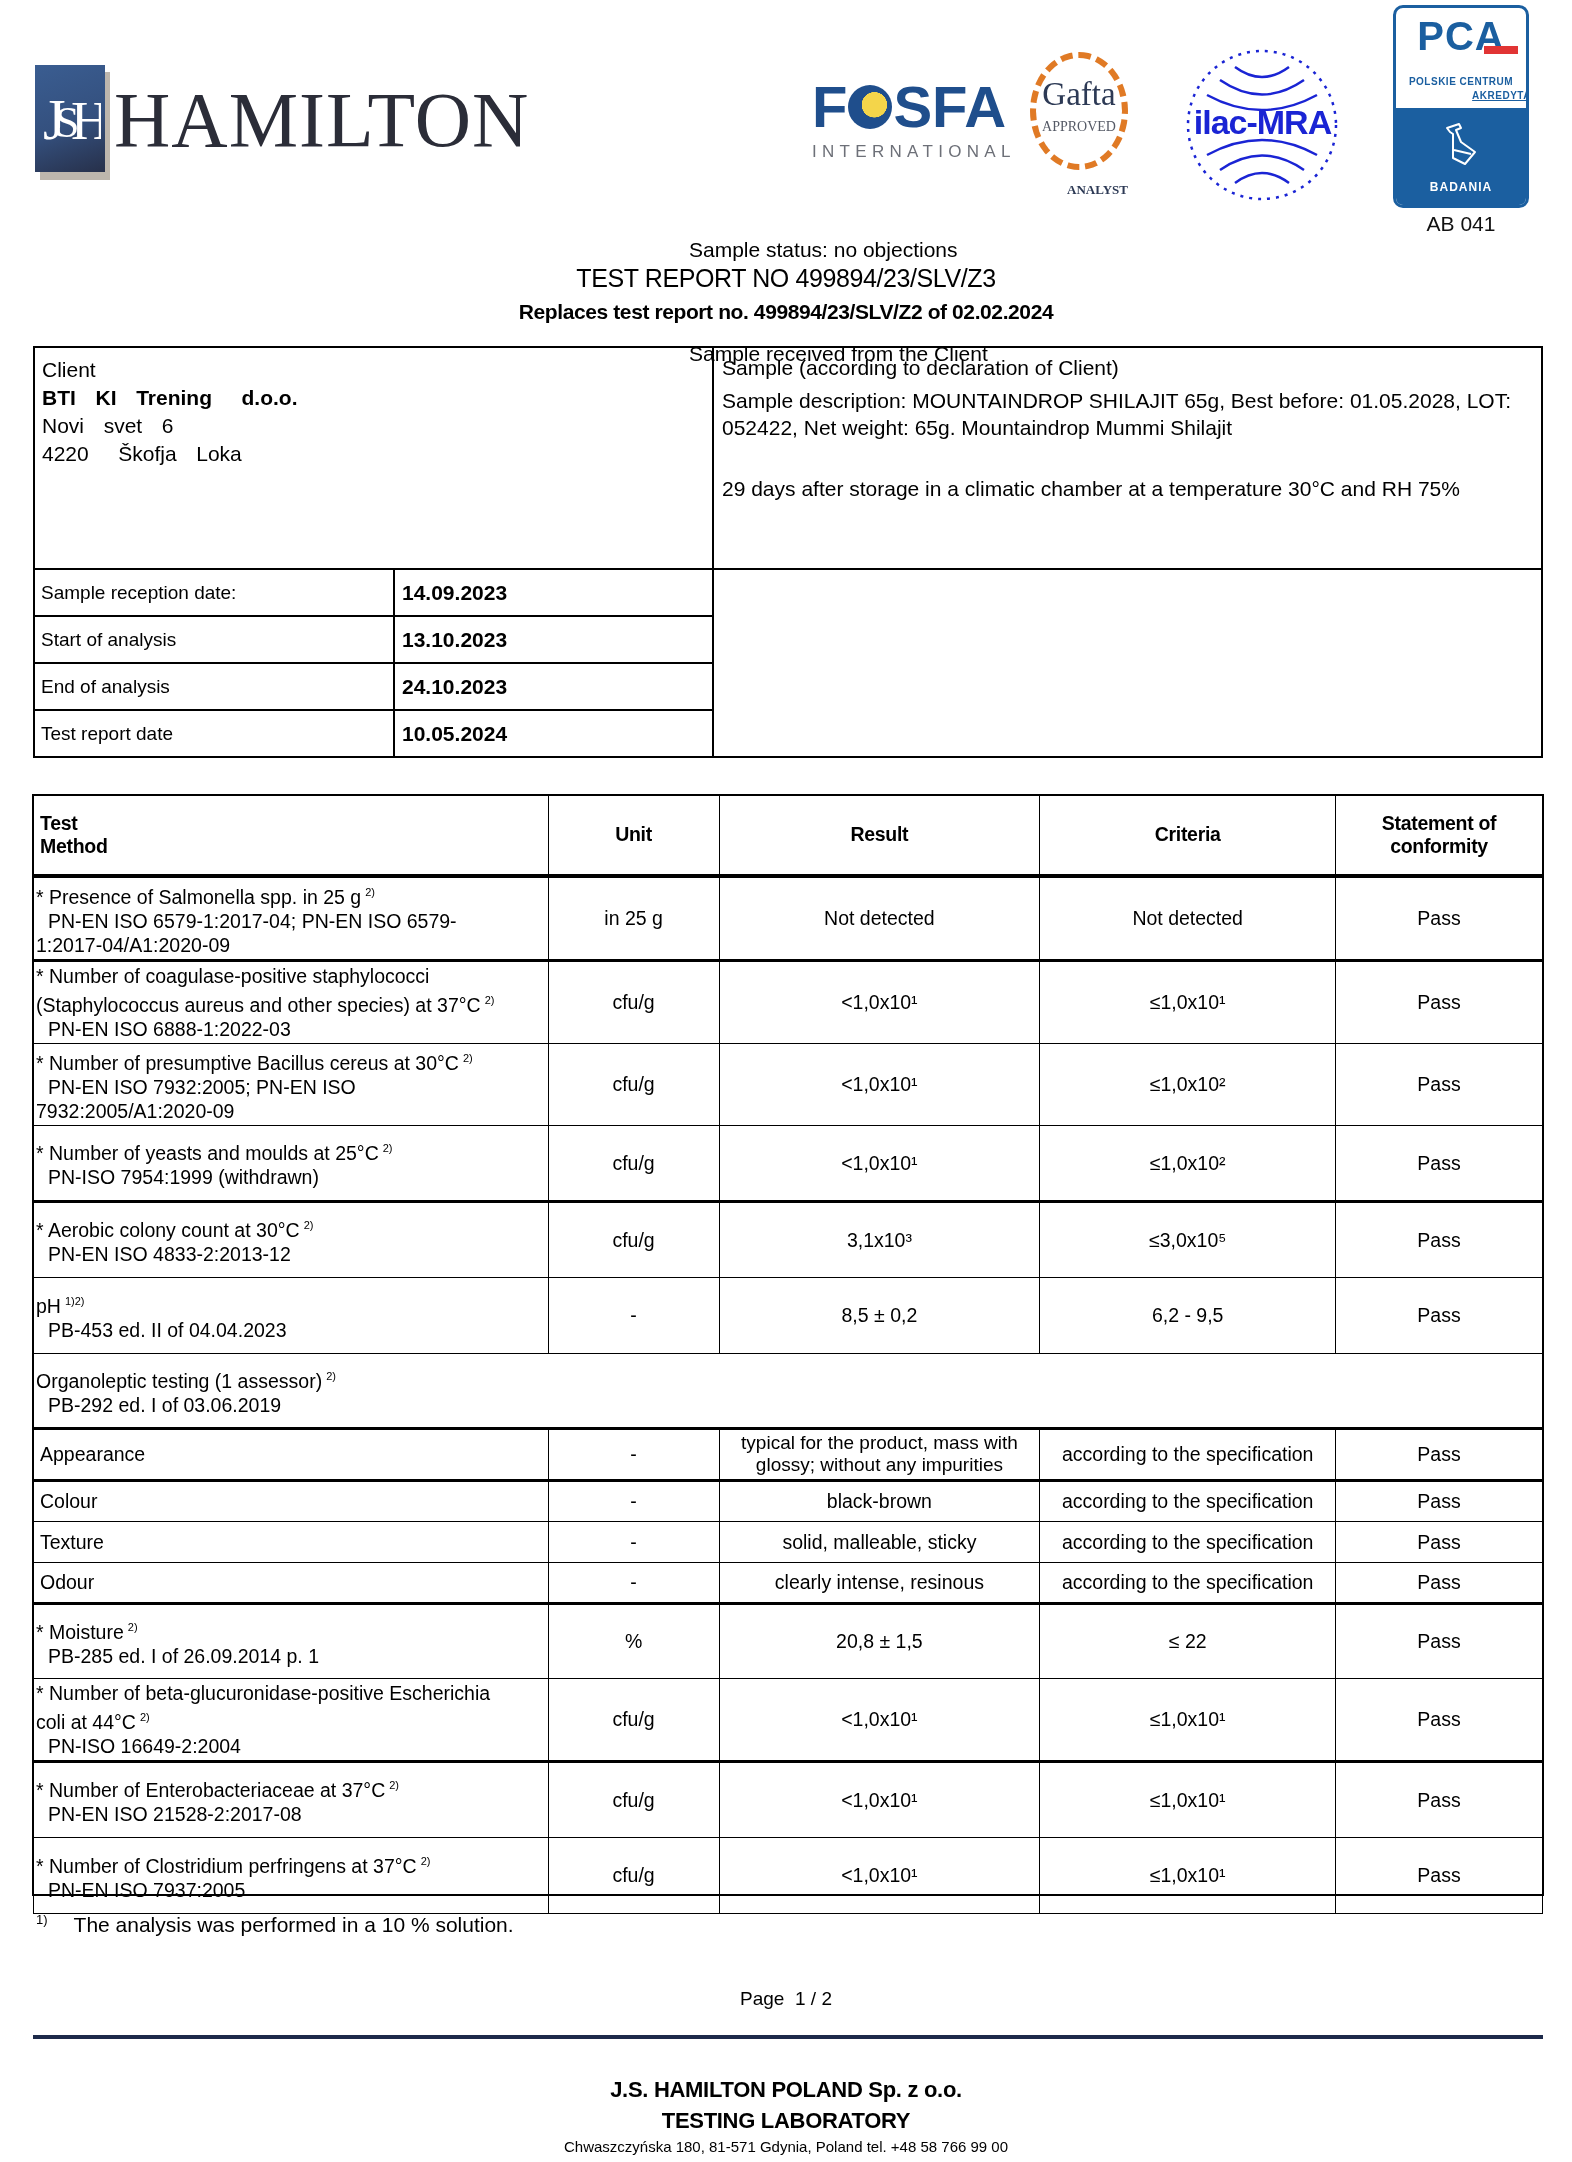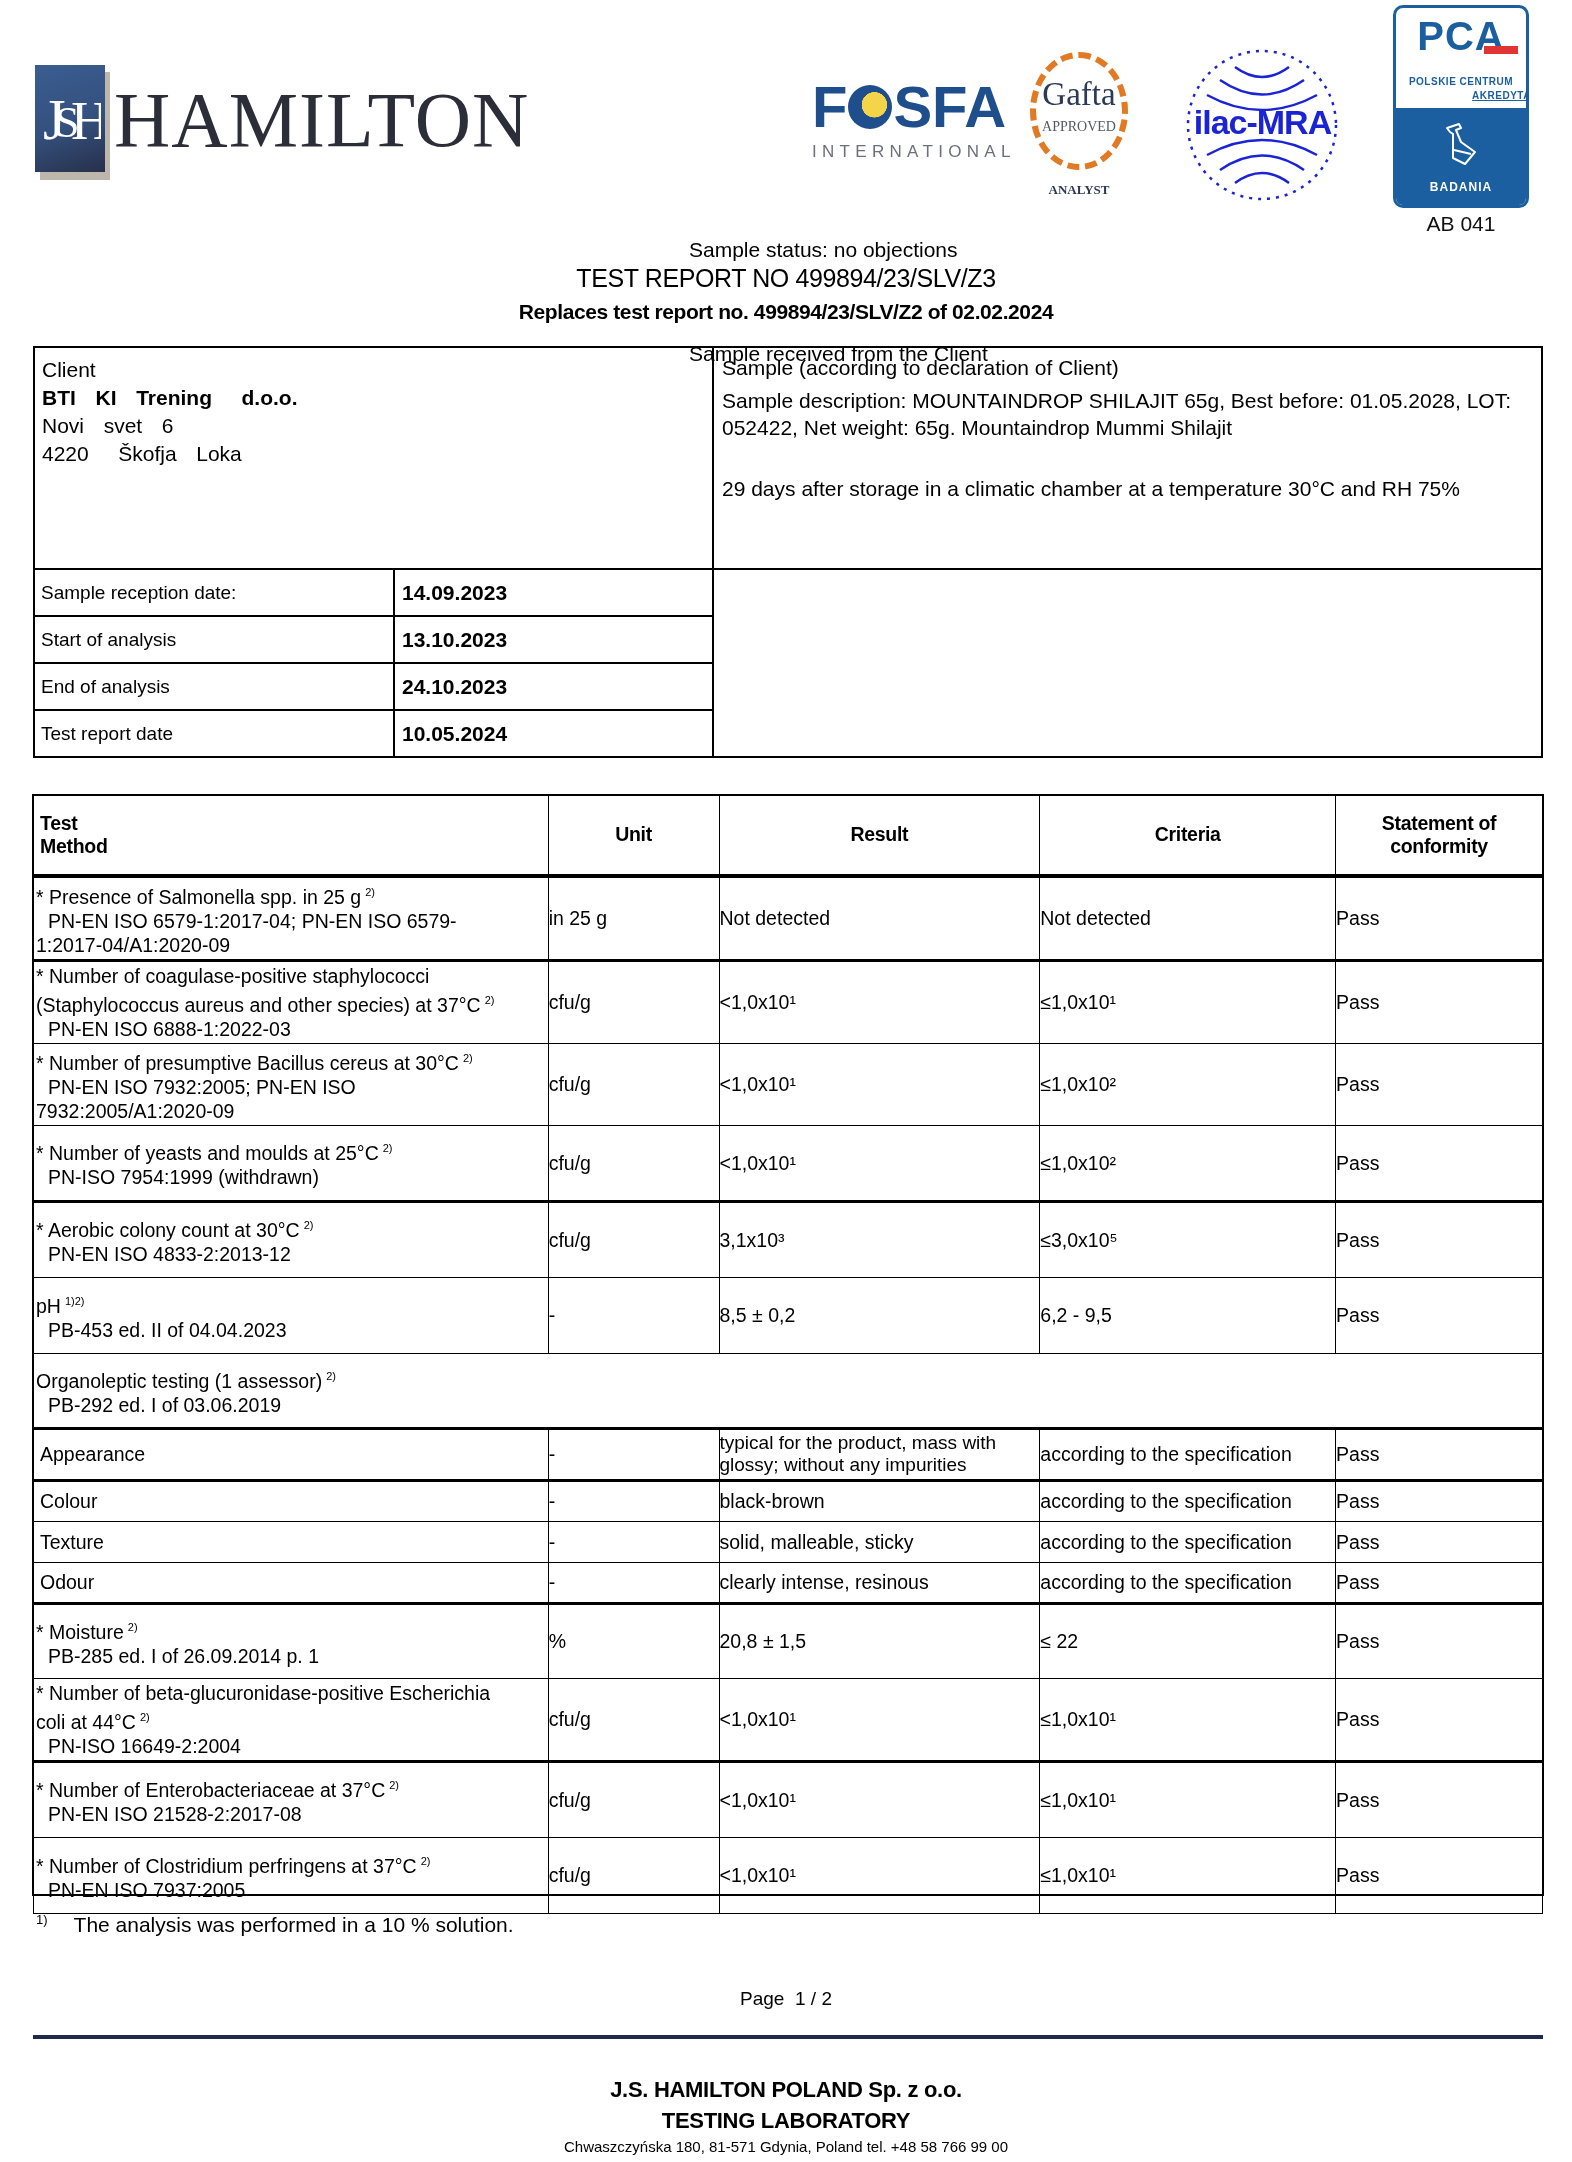--- a/index.html
+++ b/index.html
@@ -23,21 +23,21 @@
     background: radial-gradient(circle at 60% 45%, #f4d54a 0 35%, #1f4e8c 36% 100%); margin: 0 1px; }
   .logo-fosfa .sub { font-size: 17px; letter-spacing: 5.3px; color: #6d7078; margin-top: 6px; }
 
   .logo-gafta { position: absolute; left: 1030px; top: 52px; width: 100px; height: 150px; }
   .logo-gafta .ring { position: absolute; left: 0; top: 0; width: 98px; height: 118px; border-radius: 50%;
     border: 6px dashed #e07a25; }
   .logo-gafta .name { position: absolute; left: 0; width: 98px; top: 24px; text-align: center;
     font-family: "Liberation Serif", serif; font-size: 33px; color: #2d3a55; }
   .logo-gafta .approved { position: absolute; left: 0; width: 98px; top: 67px; text-align: center;
     font-family: "Liberation Serif", serif; font-size: 14px; color: #555a66; }
-  .logo-gafta .analyst { position: absolute; left: 0; width: 98px; top: 130px; text-align: center;
+  .logo-gafta .analyst { position: absolute; left: 0; width: 98px; top: 130px; text-align: right;
     font-family: "Liberation Serif", serif; font-weight: bold; font-size: 13px; color: #2d3a55; }
 
   .logo-ilac { position: absolute; left: 1185px; top: 45px; width: 155px; height: 160px; }
   .logo-ilac .word { position: absolute; left: 0; top: 58px; width: 155px; text-align: center;
     font-family: "Liberation Sans", sans-serif; font-weight: bold; font-size: 34px; color: #1a24d4; letter-spacing: -1px; }
 
   .logo-pca { position: absolute; left: 1393px; top: 5px; width: 136px; height: 203px;
     border: 3px solid #1b5fa0; border-radius: 10px; overflow: hidden; background: #fff; }
   .logo-pca .pca-word { position: absolute; left: 0; top: 8px; width: 130px; text-align: center;
     font-weight: bold; font-size: 40px; line-height: 40px; color: #1b5fa0; letter-spacing: 1px; }
@@ -74,21 +74,21 @@
   .received { position: absolute; left: 689px; top: 342px; font-size: 21px; }
 
   
   table.results { position: absolute; left: 33px; top: 795px; width: 1510px; border-collapse: collapse; font-size: 19.5px; }
   table.results td, table.results th { border: 1px solid #000; vertical-align: middle; }
   table.results th { font-weight: bold; height: 80px; text-align: center; font-size: 19.5px; letter-spacing: -0.3px; line-height: 23px; }
   table.results th.first { text-align: left; padding-left: 6px; }
   table.results thead tr { border-bottom: 4px solid #000; padding-left: 8px; }
   table.results tr.thick { border-bottom: 3px solid #000; }
   table.results td.test { text-align: left; padding: 2px 2px 2px 2px; line-height: 24px; }
-  table.results td.c { line-height: 24px; }
+  table.results td.c { text-align: center; line-height: 24px; }
   table.results td.tight { line-height: 22px; font-size: 19px; }
   .sup { font-size: 11px; vertical-align: 8px; margin-left: 4px; }
   .ind { padding-left: 12px; }
   .col1 { width: 515px; } .col2 { width: 171px; } .col3 { width: 321px; } .col4 { width: 296px; } .col5 { width: 207px; }
   .results-frame { position: absolute; left: 32px; top: 794px; width: 1512px; height: 1102px; border: 2px solid #000; pointer-events: none; }
 
   
   .footnote { position: absolute; left: 36px; top: 1912px; font-size: 21px; }
   .footnote .mark { font-size: 13px; vertical-align: 8px; margin-right: 26px; }
   .pageno { position: absolute; left: 0; width: 1572px; top: 1988px; text-align: center; font-size: 19px; padding-left: 0px; }

